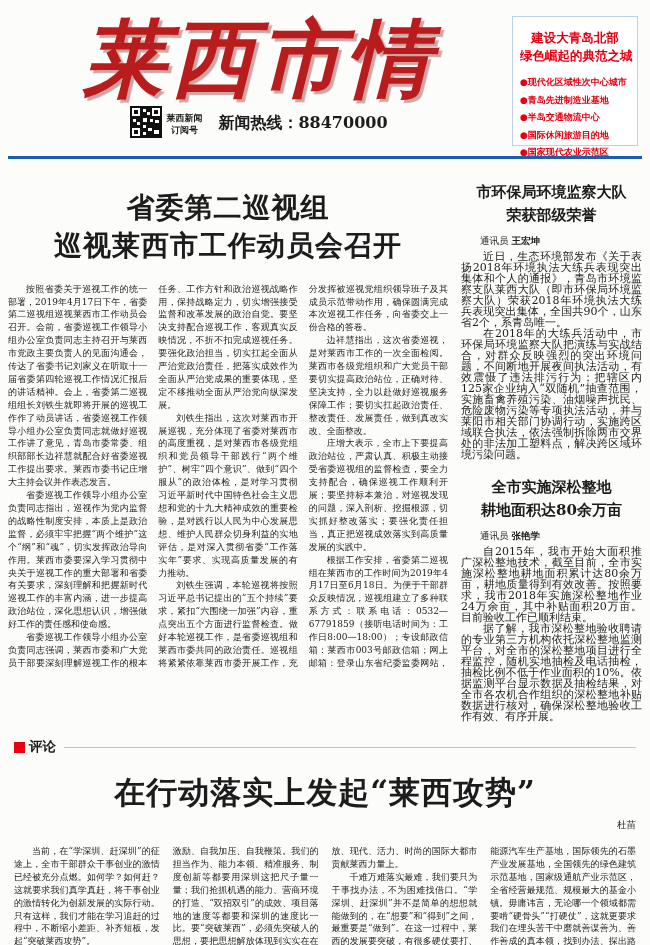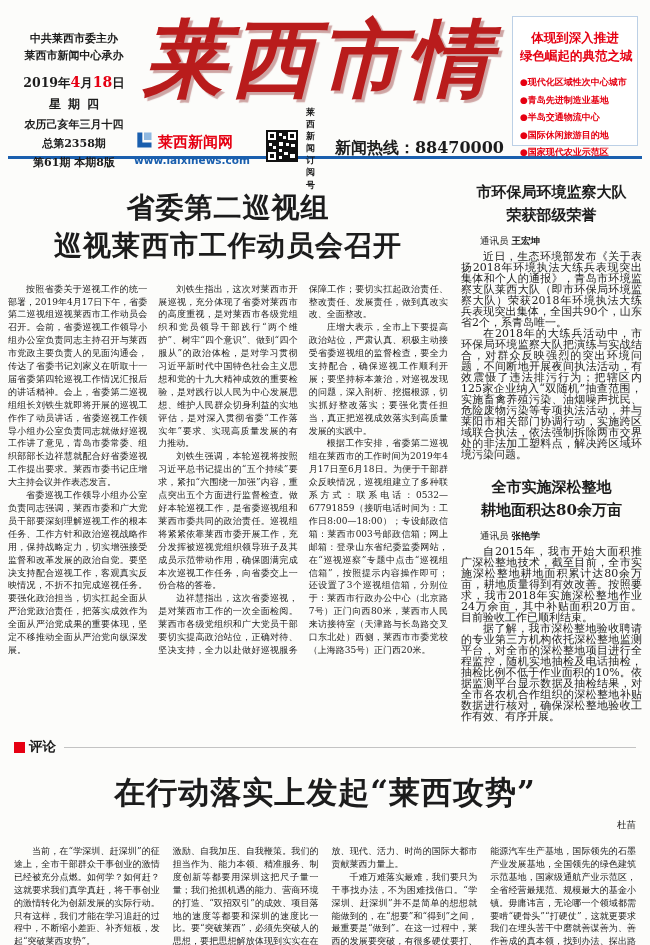--- a/index.html
+++ b/index.html
@@ -71,45 +71,24 @@
     column-count:4; column-gap:13px;
     font-size:9px; line-height:12.9px; text-align:justify;
   }
 </style>
 </head>
 <body>
 
 <div class="page">
 
   <div class="hdr">
-    <div class="hdr-left">
-      <div class="pub-line">中共莱西市委主办</div>
-      <div class="pub-line">莱西市新闻中心承办</div>
-      <div class="date-line"><span>2019年</span><span class="red-num">4</span><span>月</span><span class="red-num">18</span><span>日</span></div>
-      <div class="weekday">星期四</div>
-      <div class="lunar">农历己亥年三月十四</div>
-      <div class="issue">总第2358期</div>
-      <div class="issue">第61期  本期8版</div>
-    </div>
 
     <div class="hdr-center">
       <div class="masthead-title">莱西市情</div>
       <div class="sub-row">
-        <div class="logo-block">
-          <div class="logo-row">
-            <span>
-              <svg width="20" height="20" viewBox="0 0 24 24">
-                  <path d="M4 3 L10 3 L10 15 L21 15 L21 21 L4 21 Z" fill="#1a5fae"></path>
-                  <path d="M12 3 L21 3 L21 12 L12 12 Z" fill="#8fb8e0"></path>
-                </svg>
-            </span>
-            <span class="logo-name">莱西新闻网</span>
-          </div>
-          <div class="logo-url">www.laixinews.com</div>
-        </div>
         <div class="qr-block">
           <span>
             <svg width="32" height="32" viewBox="0 0 32 32">
                 <rect width="32" height="32" fill="#111"></rect>
                 <rect x="2" y="2" width="8" height="8" fill="#fff"></rect>
                 <rect x="4" y="4" width="4" height="4" fill="#111"></rect>
                 <rect x="22" y="2" width="8" height="8" fill="#fff"></rect>
                 <rect x="24" y="4" width="4" height="4" fill="#111"></rect>
                 <rect x="2" y="22" width="8" height="8" fill="#fff"></rect>
                 <rect x="4" y="24" width="4" height="4" fill="#111"></rect>
@@ -129,21 +108,21 @@
           <div class="qr-label">
             <div>莱西新闻</div>
             <div>订阅号</div>
           </div>
         </div>
         <div class="hotline">新闻热线：88470000</div>
       </div>
     </div>
 
     <div class="hdr-right">
-      <div class="slogan-title">体现到深入推进</div>
+      <div class="slogan-title">建设大青岛北部</div>
       <div class="slogan-title">绿色崛起的典范之城</div>
       <div class="slogan-items">
         <div class="slogan-item">●现代化区域性次中心城市</div>
         <div class="slogan-item">●青岛先进制造业基地</div>
         <div class="slogan-item">●半岛交通物流中心</div>
         <div class="slogan-item">●国际休闲旅游目的地</div>
         <div class="slogan-item">●国家现代农业示范区</div>
       </div>
     </div>
   </div>
@@ -151,20 +130,21 @@
   <div class="rule-blue"></div>
 
   <div class="content">
     <div class="main-col">
       <div class="headline">
         <div class="headline-l1">省委第二巡视组</div>
         <div class="headline-l2">巡视莱西市工作动员会召开</div>
       </div>
       <div class="main-body">
         <p>按照省委关于巡视工作的统一部署，2019年4月17日下午，省委第二巡视组巡视莱西市工作动员会召开。会前，省委巡视工作领导小组办公室负责同志主持召开与莱西市党政主要负责人的见面沟通会，传达了省委书记刘家义在听取十一届省委第四轮巡视工作情况汇报后的讲话精神。会上，省委第二巡视组组长刘铁生就即将开展的巡视工作作了动员讲话，省委巡视工作领导小组办公室负责同志就做好巡视工作讲了意见，青岛市委常委、组织部部长边祥慧就配合好省委巡视工作提出要求。莱西市委书记庄增大主持会议并作表态发言。</p>
+        <p>省委巡视工作领导小组办公室负责同志指出，巡视作为党内监督的战略性制度安排，本质上是政治监督，必须牢牢把握“两个维护”这个“纲”和“魂”，切实发挥政治导向作用。莱西市委要深入学习贯彻中央关于巡视工作的重大部署和省委有关要求，深刻理解和把握新时代巡视工作的丰富内涵，进一步提高政治站位，深化思想认识，增强做好工作的责任感和使命感。</p>
         <p>省委巡视工作领导小组办公室负责同志强调，莱西市委和广大党员干部要深刻理解巡视工作的根本任务、工作方针和政治巡视战略作用，保持战略定力，切实增强接受监督和改革发展的政治自觉。要坚决支持配合巡视工作，客观真实反映情况，不折不扣完成巡视任务。要强化政治担当，切实扛起全面从严治党政治责任，把落实成效作为全面从严治党成果的重要体现，坚定不移推动全面从严治党向纵深发展。</p>
         <p>刘铁生指出，这次对莱西市开展巡视，充分体现了省委对莱西市的高度重视，是对莱西市各级党组织和党员领导干部践行“两个维护”、树牢“四个意识”、做到“四个服从”的政治体检，是对学习贯彻习近平新时代中国特色社会主义思想和党的十九大精神成效的重要检验，是对践行以人民为中心发展思想、维护人民群众切身利益的实地评估，是对深入贯彻省委“工作落实年”要求、实现高质量发展的有力推动。</p>
         <p>刘铁生强调，本轮巡视将按照习近平总书记提出的“五个持续”要求，紧扣“六围绕一加强”内容，重点突出五个方面进行监督检查。做好本轮巡视工作，是省委巡视组和莱西市委共同的政治责任。巡视组将紧紧依靠莱西市委开展工作，充分发挥被巡视党组织领导班子及其成员示范带动作用，确保圆满完成本次巡视工作任务，向省委交上一份合格的答卷。</p>
         <p>边祥慧指出，这次省委巡视，是对莱西市工作的一次全面检阅。莱西市各级党组织和广大党员干部要切实提高政治站位，正确对待、坚决支持，全力以赴做好巡视服务保障工作；要切实扛起政治责任、整改责任、发展责任，做到真改实改、全面整改。</p>
         <p>庄增大表示，全市上下要提高政治站位，严肃认真、积极主动接受省委巡视组的监督检查，要全力支持配合，确保巡视工作顺利开展；要坚持标本兼治，对巡视发现的问题，深入剖析、挖掘根源，切实抓好整改落实；要强化责任担当，真正把巡视成效落实到高质量发展的实践中。</p>
         <p>根据工作安排，省委第二巡视组在莱西市的工作时间为2019年4月17日至6月18日。为便于干部群众反映情况，巡视组建立了多种联系方式：联系电话：0532—67791859（接听电话时间为：工作日8:00—18:00）；专设邮政信箱：莱西市003号邮政信箱；网上邮箱：登录山东省纪委监委网站，在“巡视巡察”专题中点击“巡视组信箱”，按照提示内容操作即可；还设置了3个巡视组信箱，分别位于：莱西市行政办公中心（北京路7号）正门向西80米，莱西市人民来访接待室（天津路与长岛路交叉口东北处）西侧，莱西市市委党校（上海路35号）正门西20米。</p>
 
       </div>
     </div>
 

